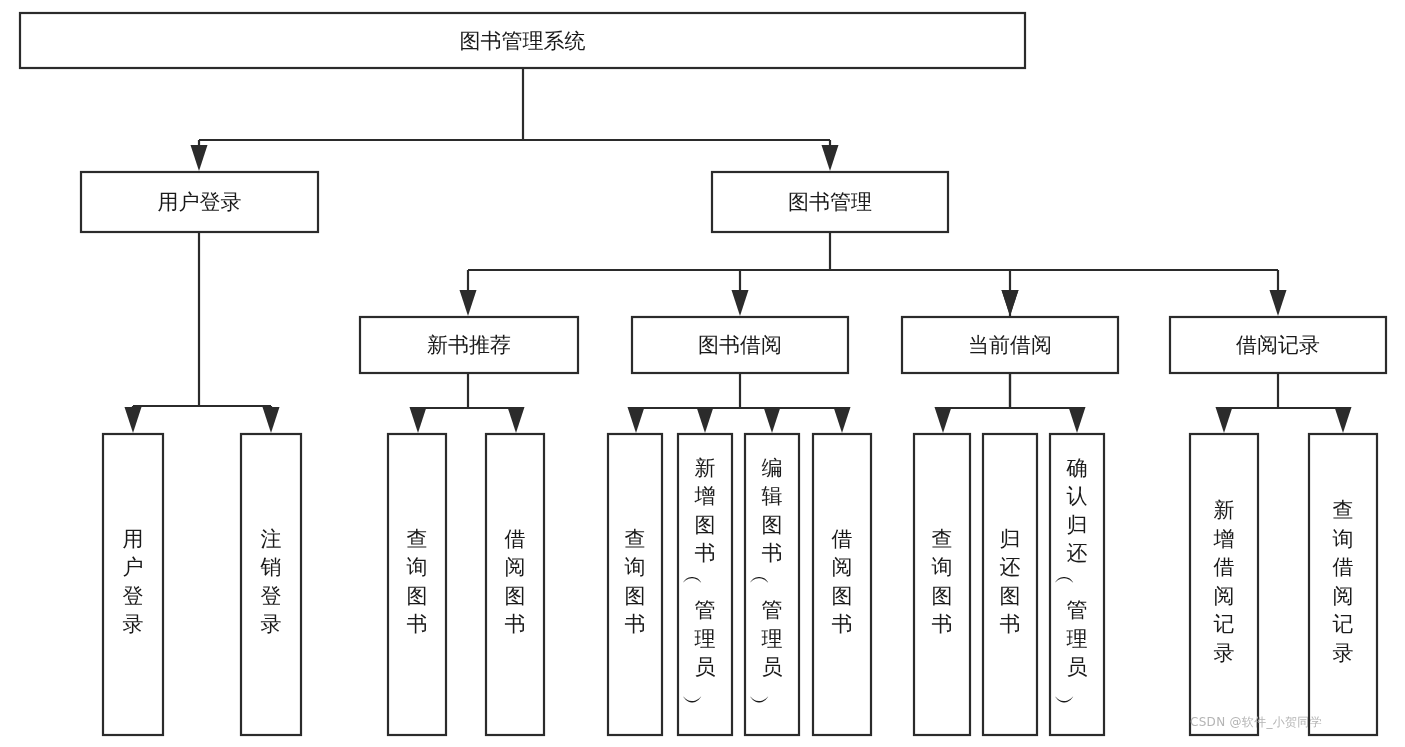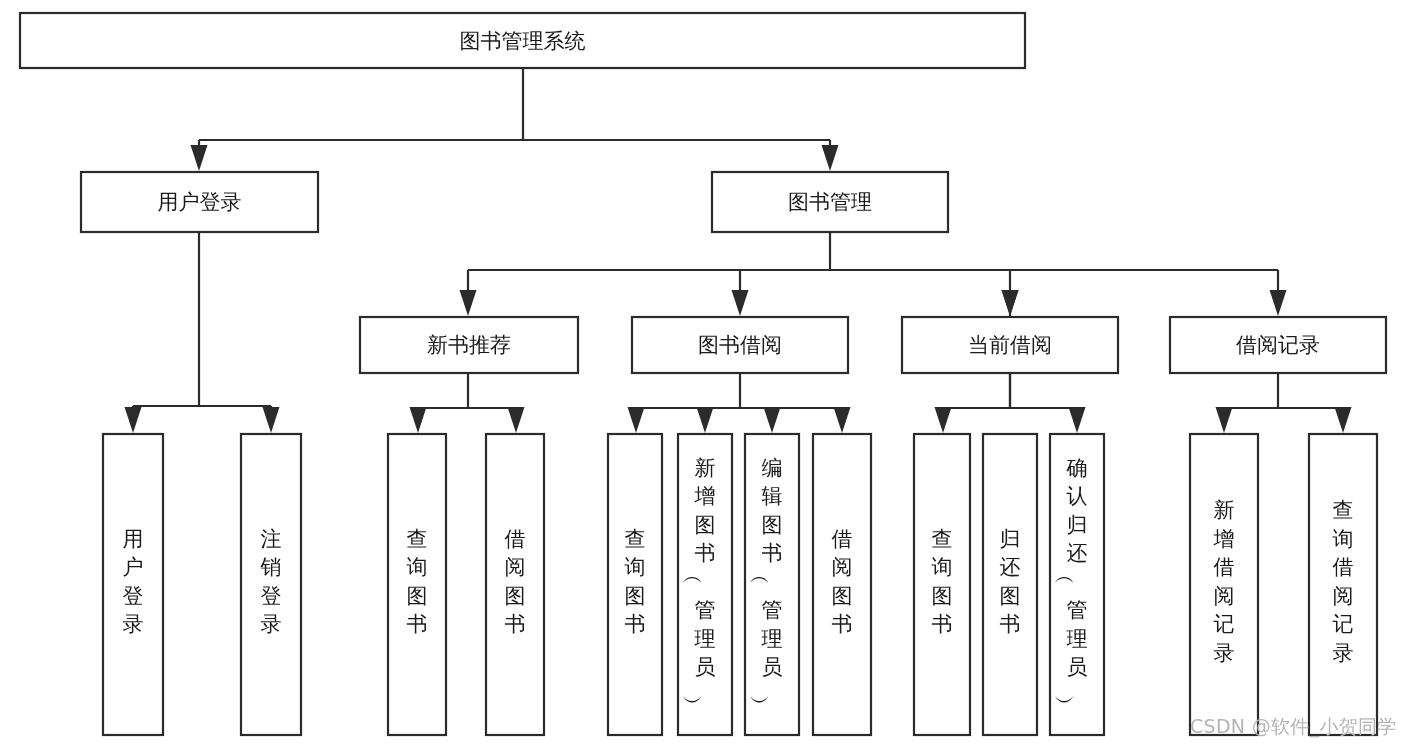--- a/index.html
+++ b/index.html
@@ -51,21 +51,21 @@
   }
   .node-label-vertical {
     font-family: "DejaVu Sans", "Liberation Sans", sans-serif;
     fill: #1a1a1a;
     font-size: 21px;
     text-anchor: middle;
   }
   .watermark {
     position: absolute;
     font-family: "DejaVu Sans", "Liberation Sans", sans-serif;
-    font-size: 19px;
+    font-size: 12px;
     color: #b4b4b4;
     white-space: nowrap;
     left: 1190px;
     top: 714px;
     letter-spacing: 0.3px;
   }
 </style>
 </head>
 <body>
 

